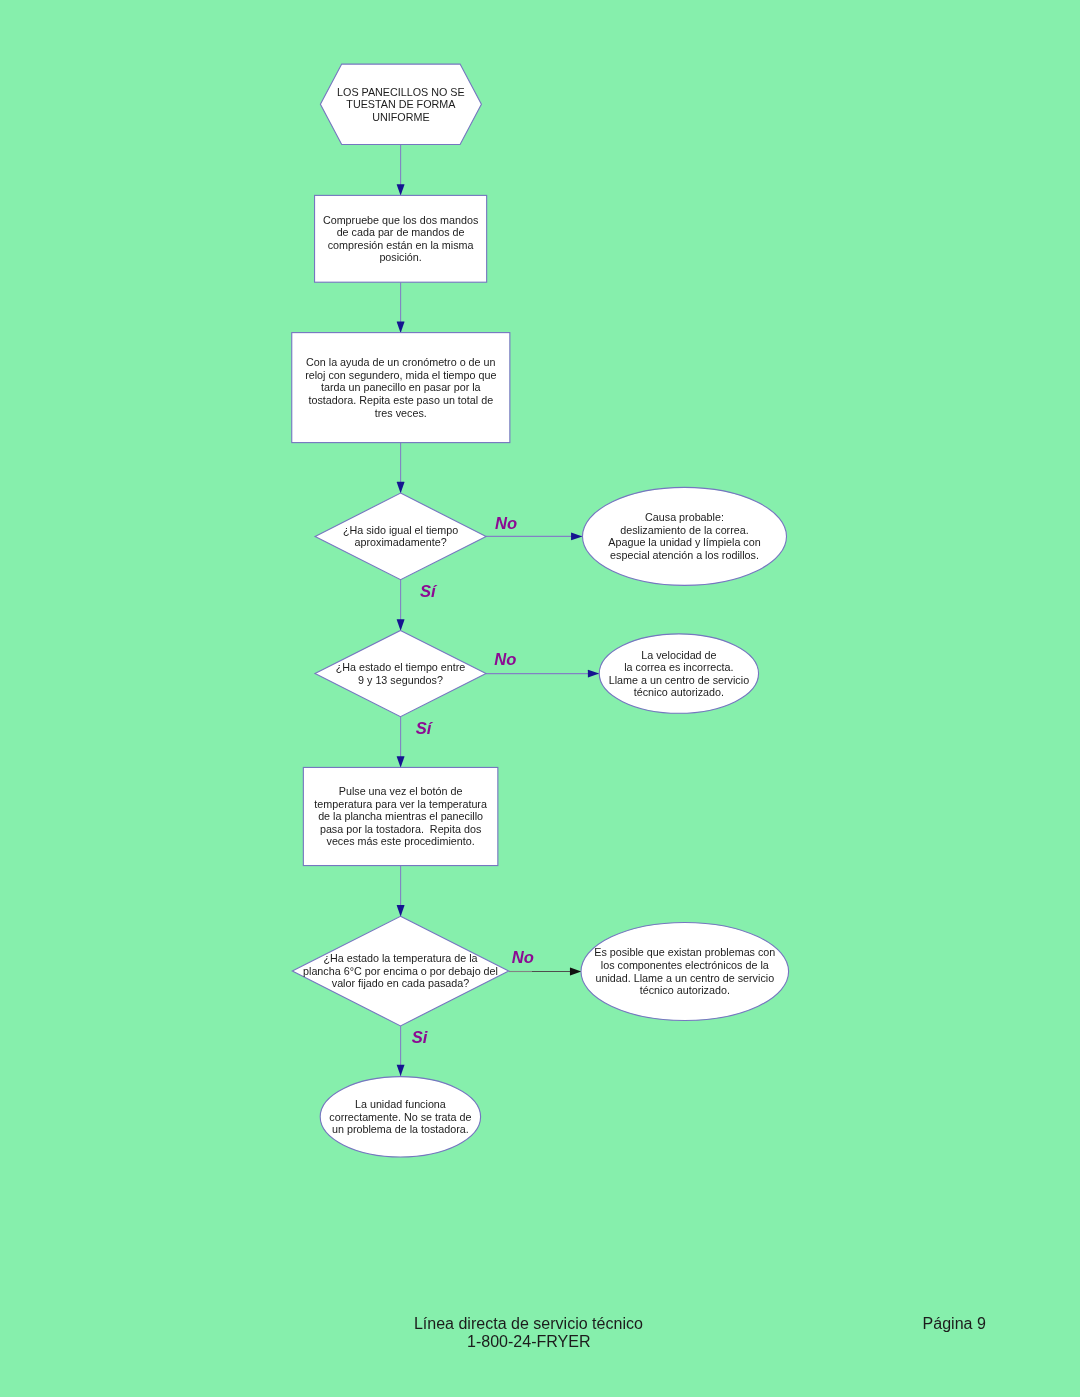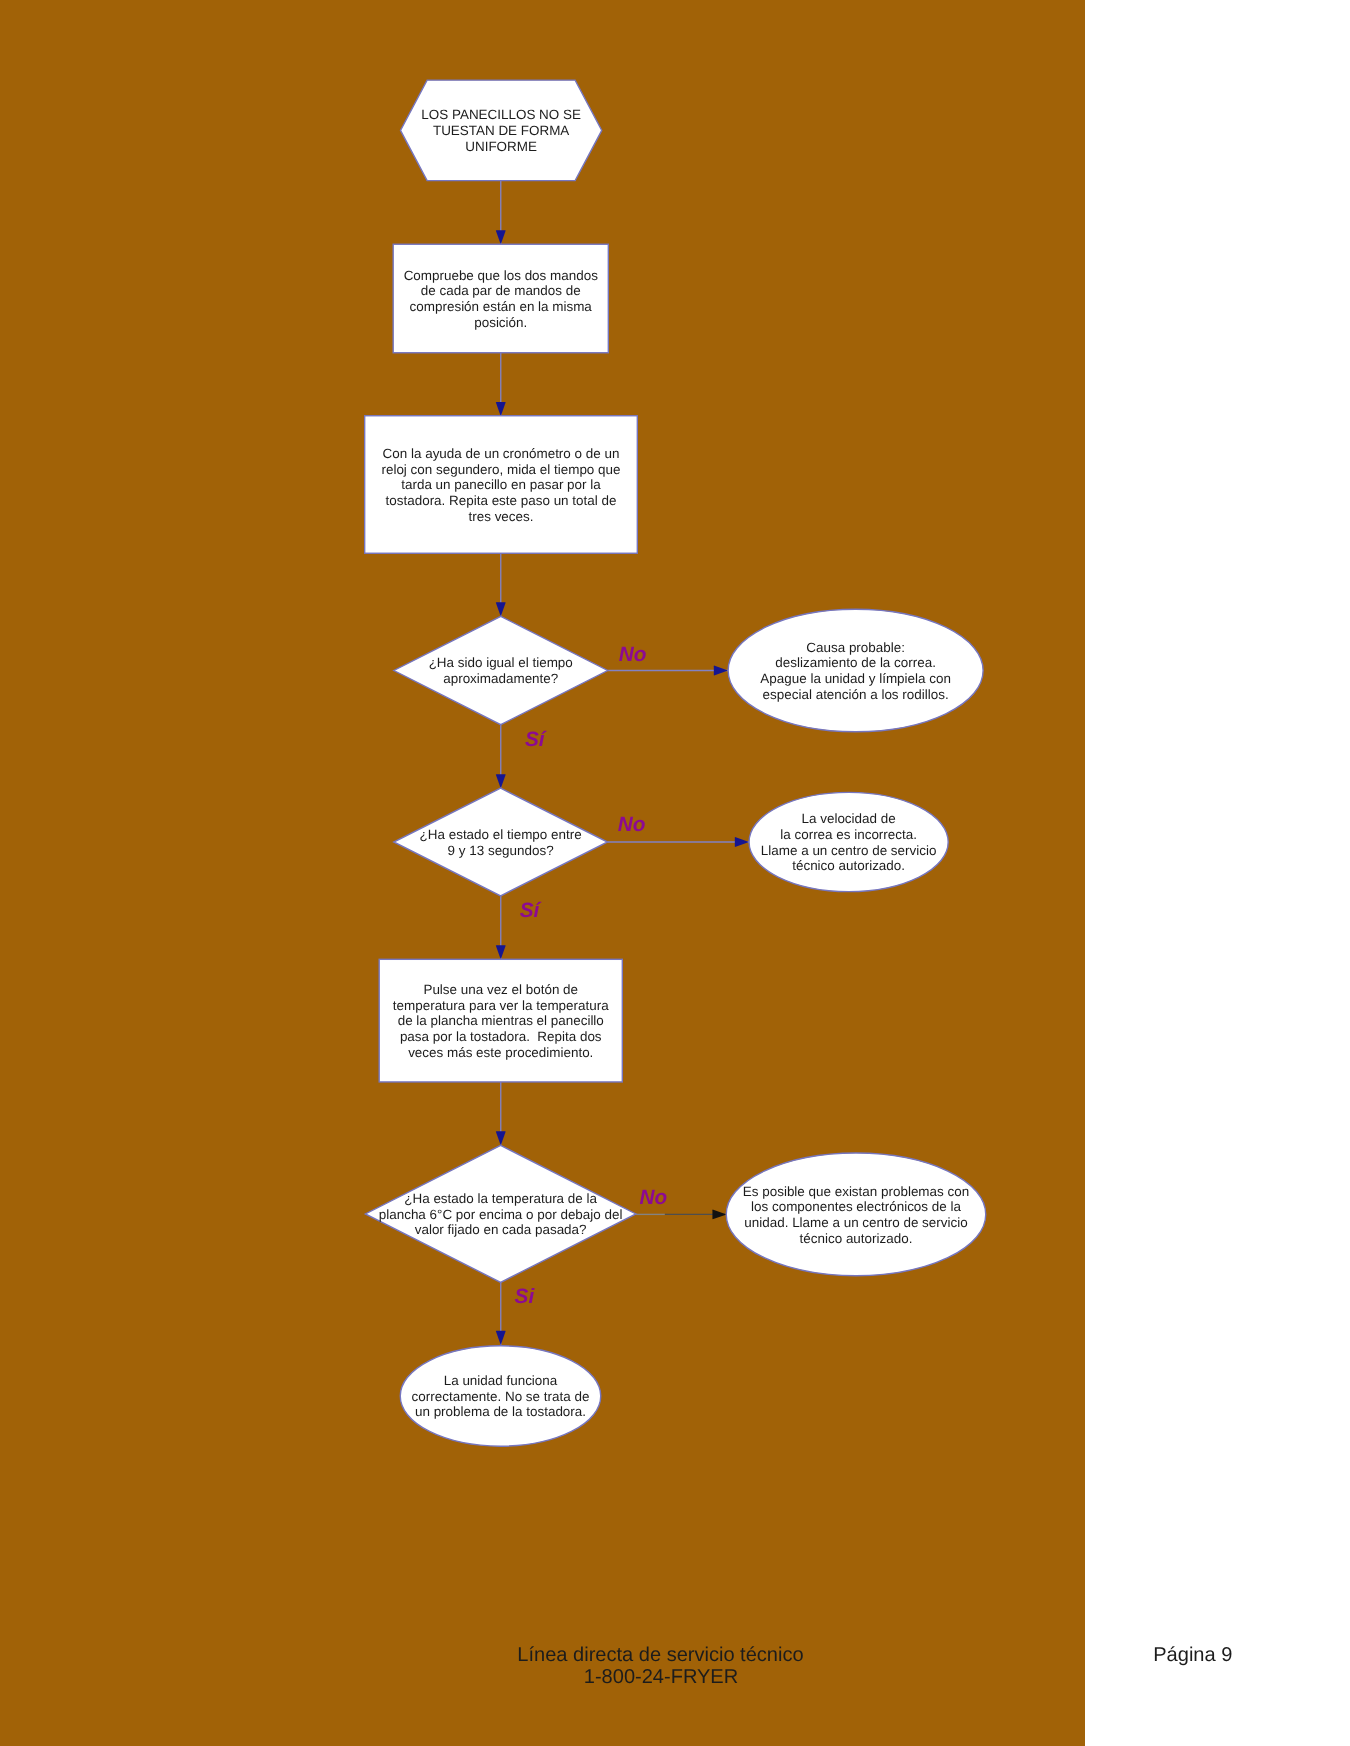--- a/index.html
+++ b/index.html
@@ -1,19 +1,19 @@
 <!DOCTYPE html>
 <html><head>
 <meta charset="utf-8">
 <style>
   html,body{margin:0;padding:0;background:#ffffff;}
   body{width:1080px;height:1397px;overflow:hidden;
        font-family:"Liberation Sans",sans-serif;
        -webkit-font-smoothing:antialiased;}
-  #page{position:relative;width:868px;height:1397px;background:#a16207;}
+  #page{position:relative;width:1080px;height:1397px;background:#86efac;}
   svg#flow{position:absolute;left:0;top:0;width:1080px;height:1397px;display:block;}
   .shape{fill:#ffffff;stroke:#7676c0;stroke-width:1.12;}
   .conn{stroke:#8282c4;stroke-width:1.1;fill:none;}
   .conn-dark{stroke:#4e4e4e;stroke-width:1.1;fill:none;}
   .conn-light{stroke:#838383;stroke-width:1.1;fill:none;}
   .head{fill:#151590;stroke:none;}
   .head-dark{fill:#111111;stroke:none;}
   .nodetext{font-family:"Liberation Sans",sans-serif;font-size:10.75px;fill:#1c1c1c;
             text-anchor:middle;white-space:pre;}
   .branch{font-family:"Liberation Sans",sans-serif;font-size:16.6px;font-weight:bold;

